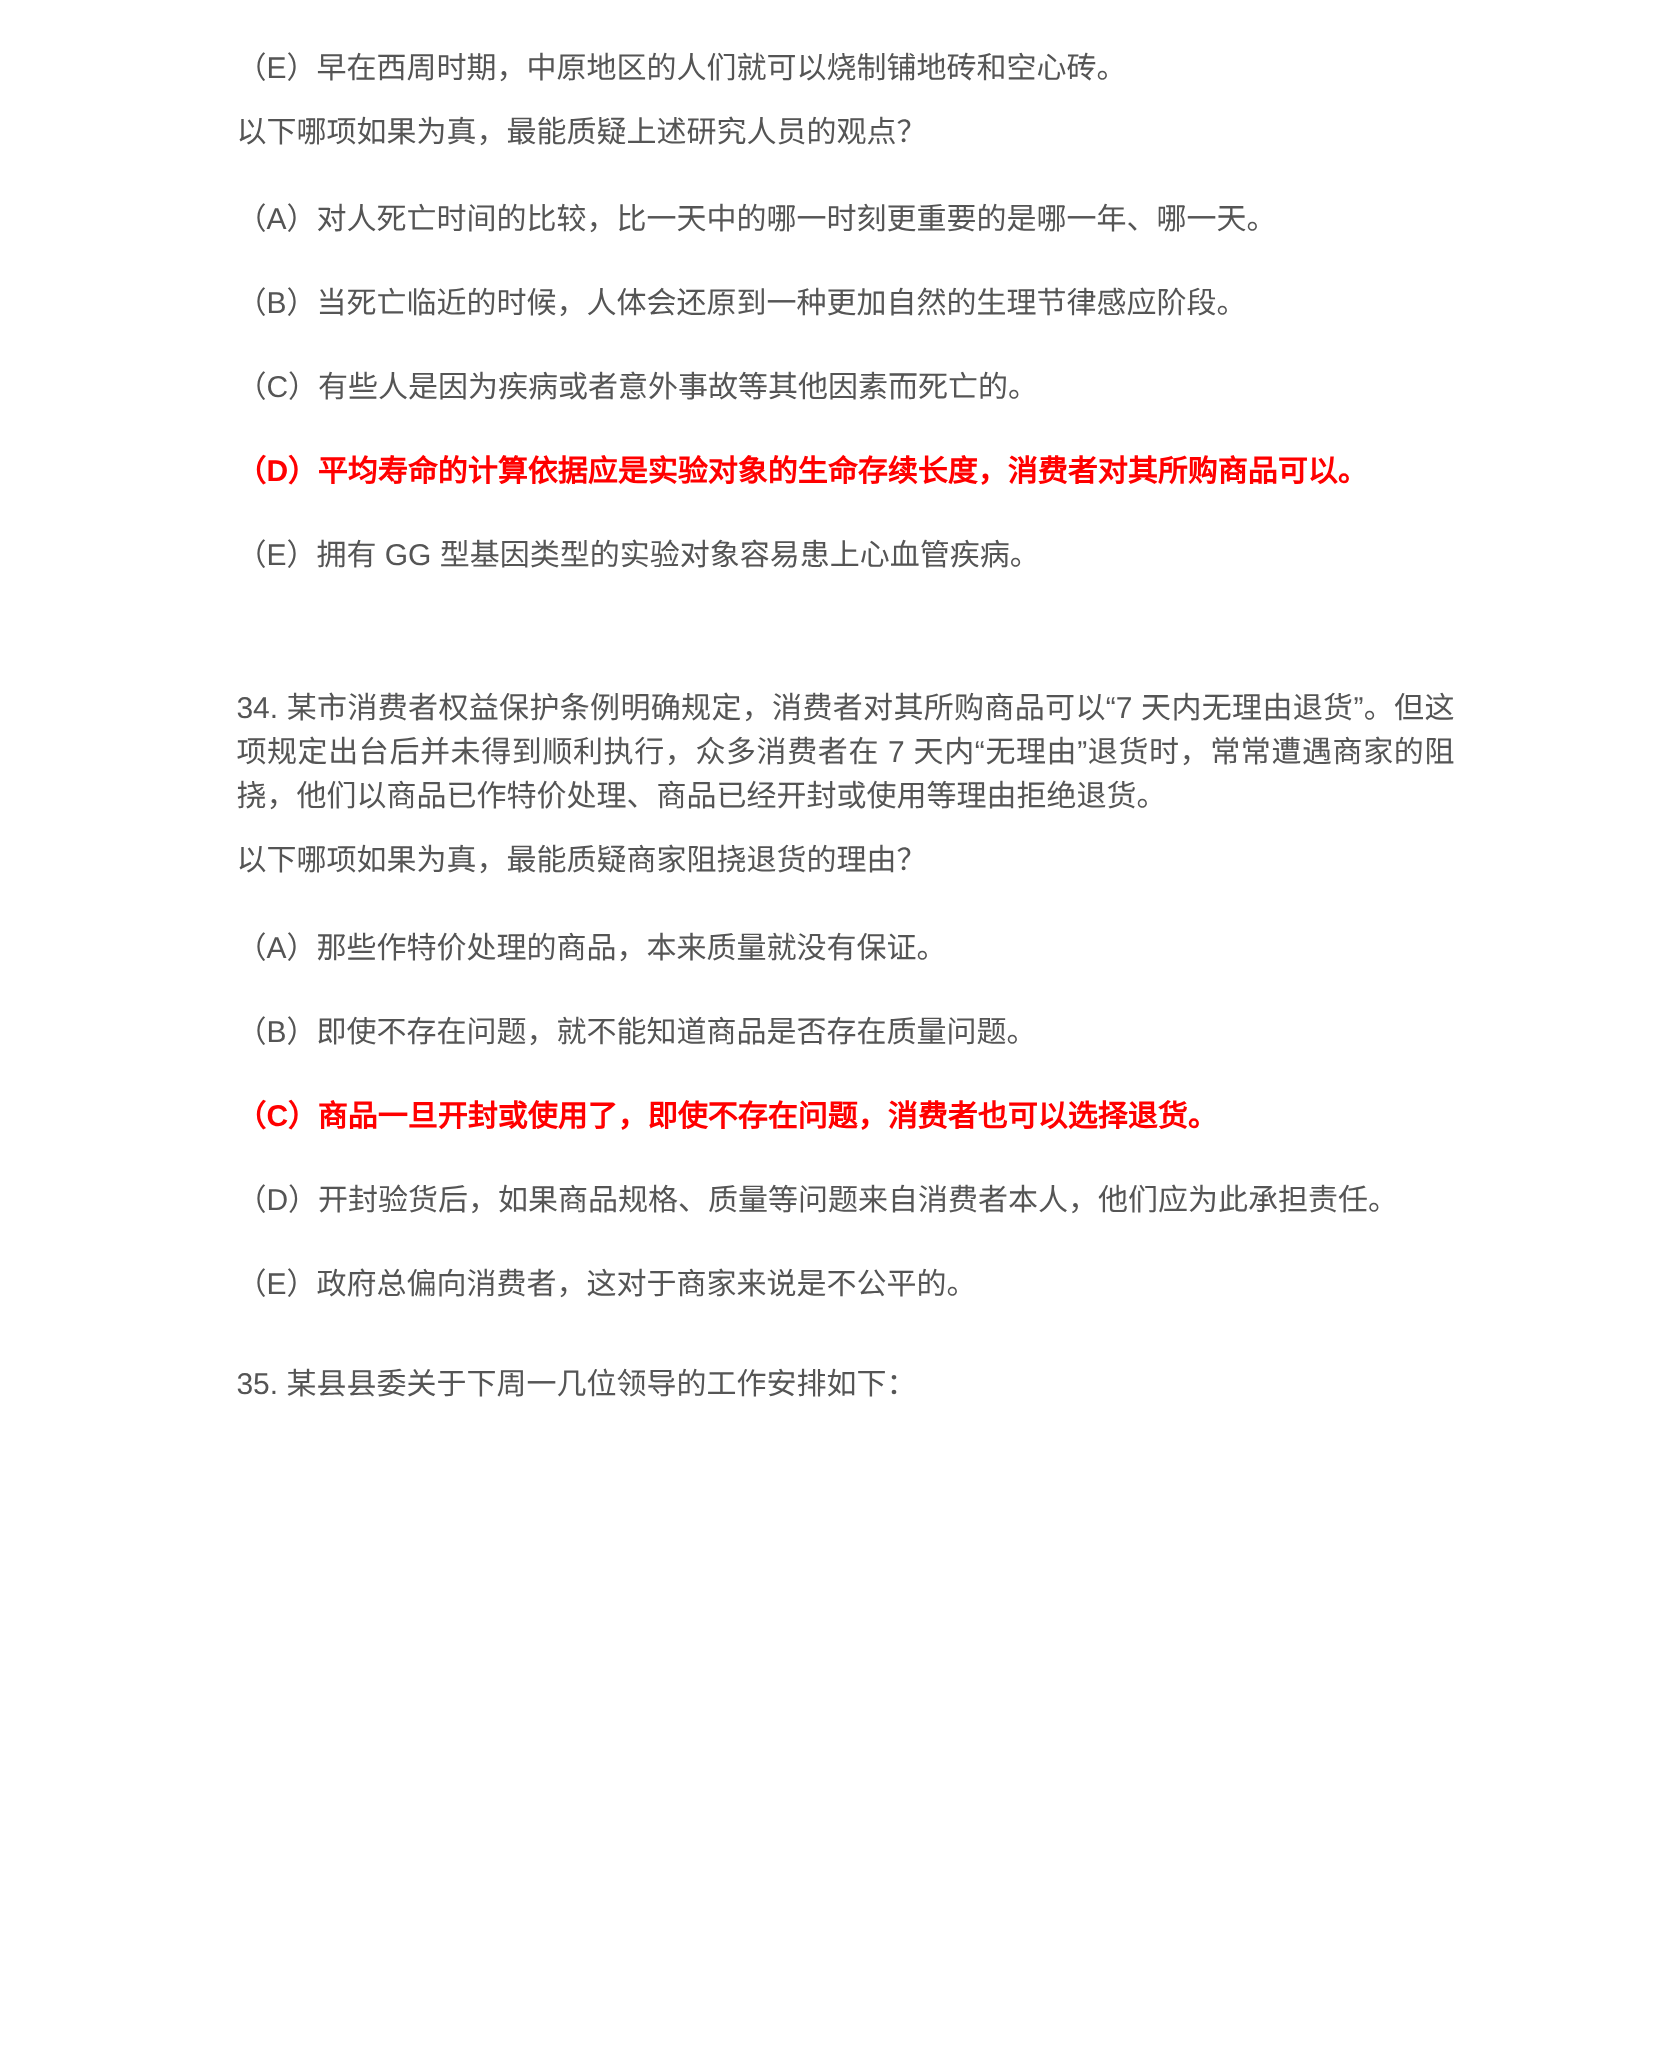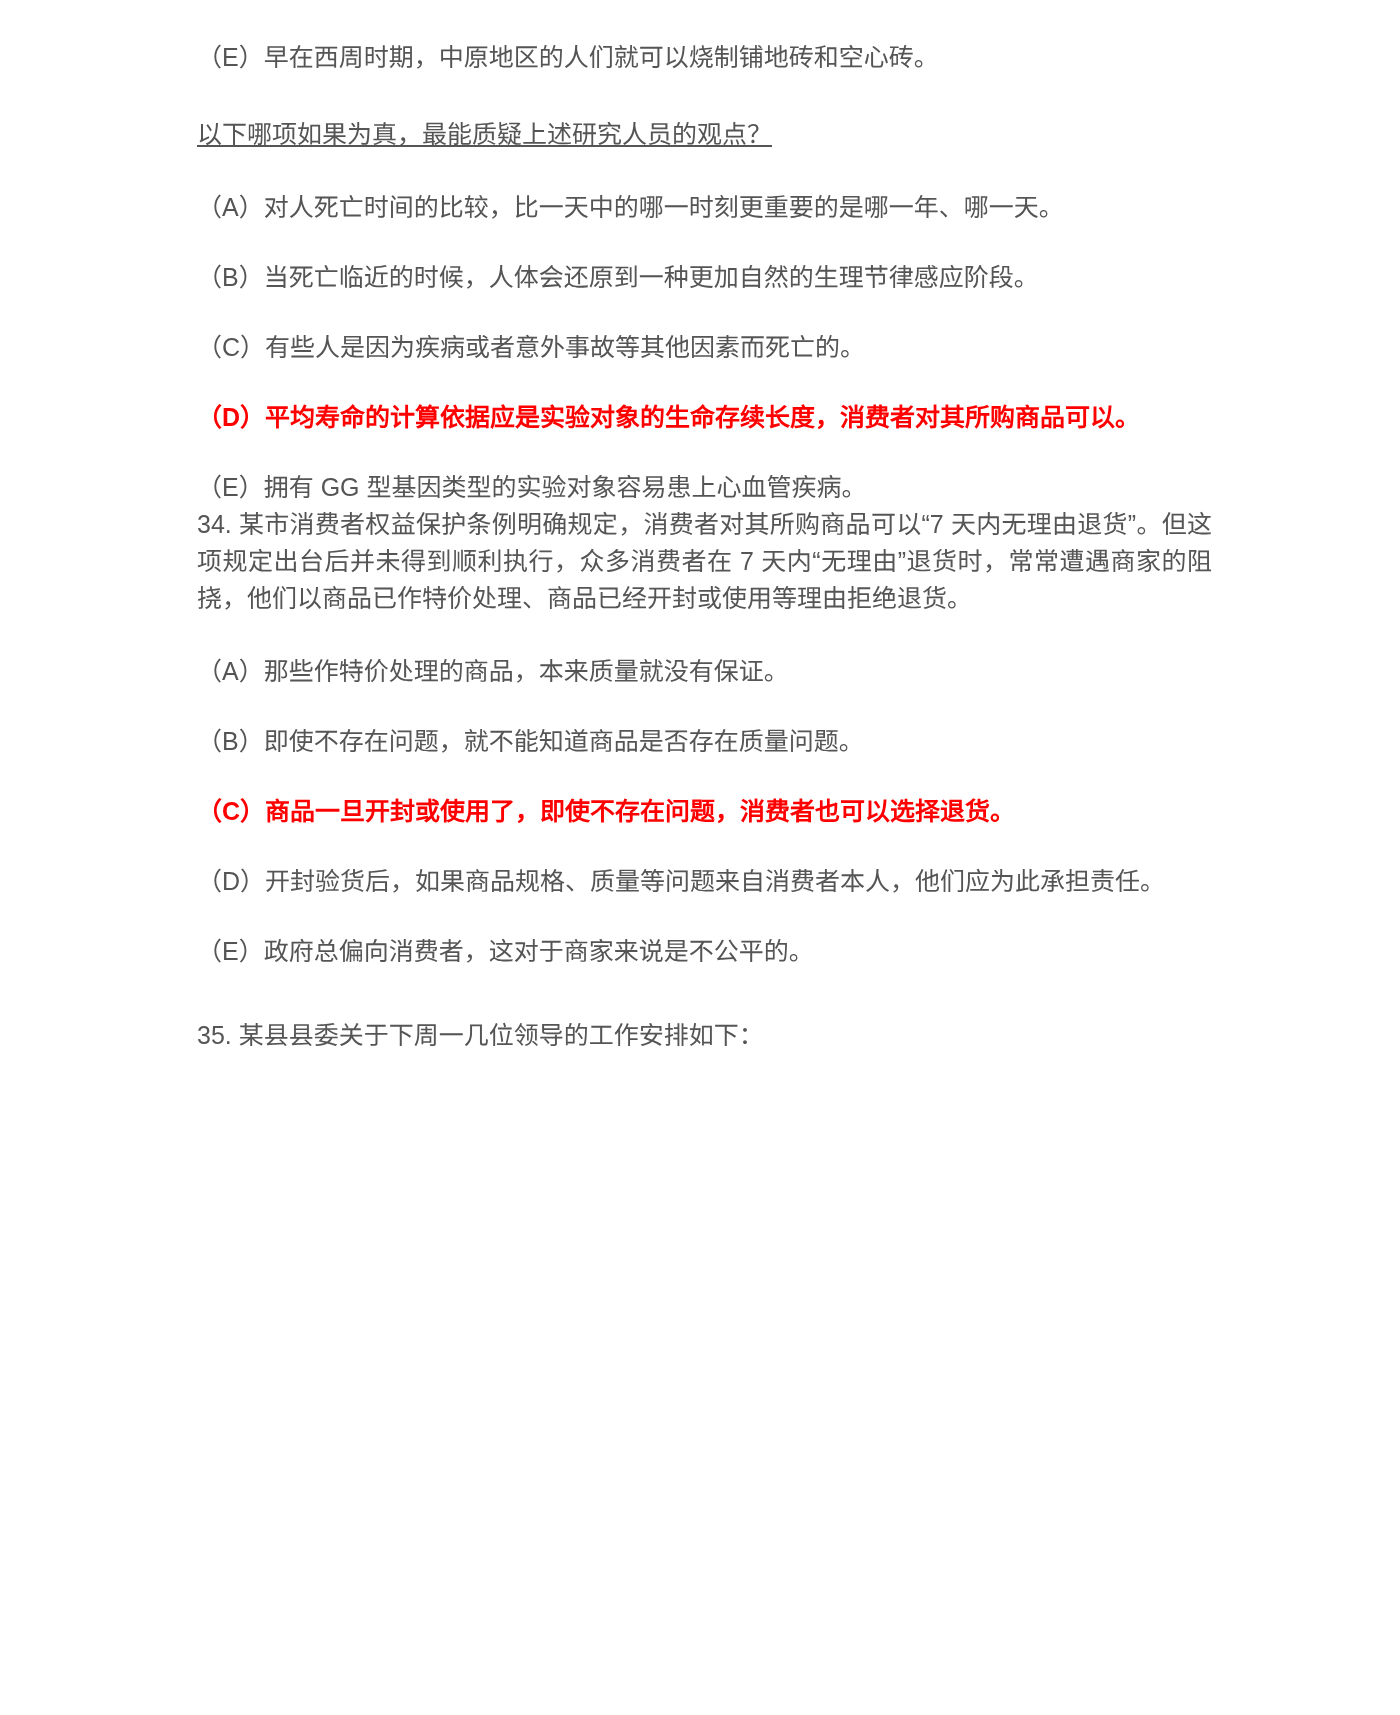--- a/index.html
+++ b/index.html
@@ -23,35 +23,35 @@
   .txt {
     font-size: 25px;
     line-height: 37px;
     margin: 0;
   }
   .stem {
     text-align: justify;
   }
   .carryover-option { margin-top: 0; }
   .q33-stem { margin-top: 115px; }
-  .prompt { margin-top: 40px; text-decoration: underline; }
+  .prompt { margin-top: 16px; }
   .options {
     margin-top: 36px;
     display: flex;
     flex-direction: column;
     row-gap: 33px;
   }
   .option { display: flex; }
   .option-label { flex: 0 0 66px; }
   .option-text { flex: 1; text-align: justify; }
   .answer {
     color: #ff0000;
     font-weight: bold;
   }
-  .q34-stem { }
+  .q34-stem { margin-top: 90px; }
   .q35-stem { margin-top: 47px; }
 </style>
 </head>
 <body>
 
 <div class="page">
 
   <div class="txt option carryover-option">
     <span class="option-label">（E）</span>
     <span class="option-text">早在西周时期，中原地区的人们就可以烧制铺地砖和空心砖。</span>
@@ -78,20 +78,21 @@
       <span class="option-text">平均寿命的计算依据应是实验对象的生命存续长度，消费者对其所购商品可以。</span>
     </div>
     <div class="txt option">
       <span class="option-label">（E）</span>
       <span class="option-text">拥有 GG 型基因类型的实验对象容易患上心血管疾病。</span>
     </div>
   </div>
 
   <p class="txt stem q34-stem">34. 某市消费者权益保护条例明确规定，消费者对其所购商品可以“7 天内无理由退货”。但这项规定出台后并未得到顺利执行，众多消费者在 7 天内“无理由”退货时，常常遭遇商家的阻挠，他们以商品已作特价处理、商品已经开封或使用等理由拒绝退货。</p>
 
+  <p class="txt prompt">以下哪项如果为真，最能质疑商家阻挠退货的理由？</p>
 
   <div class="options">
     <div class="txt option">
       <span class="option-label">（A）</span>
       <span class="option-text">那些作特价处理的商品，本来质量就没有保证。</span>
     </div>
     <div class="txt option">
       <span class="option-label">（B）</span>
       <span class="option-text">即使不存在问题，就不能知道商品是否存在质量问题。</span>
     </div>

